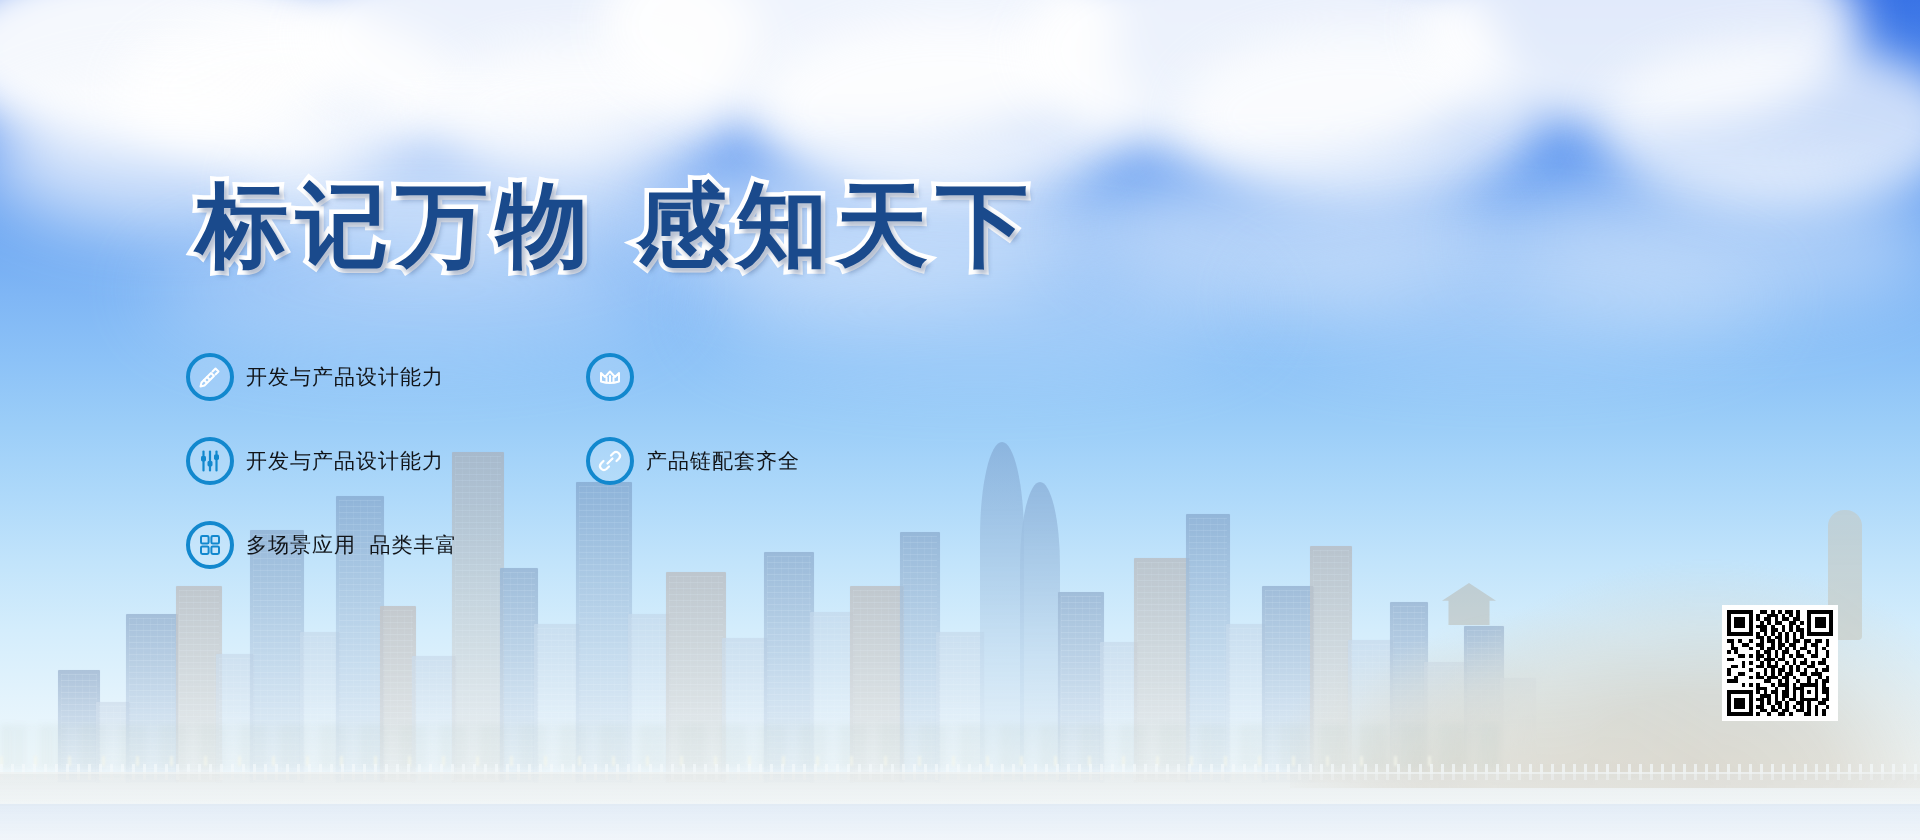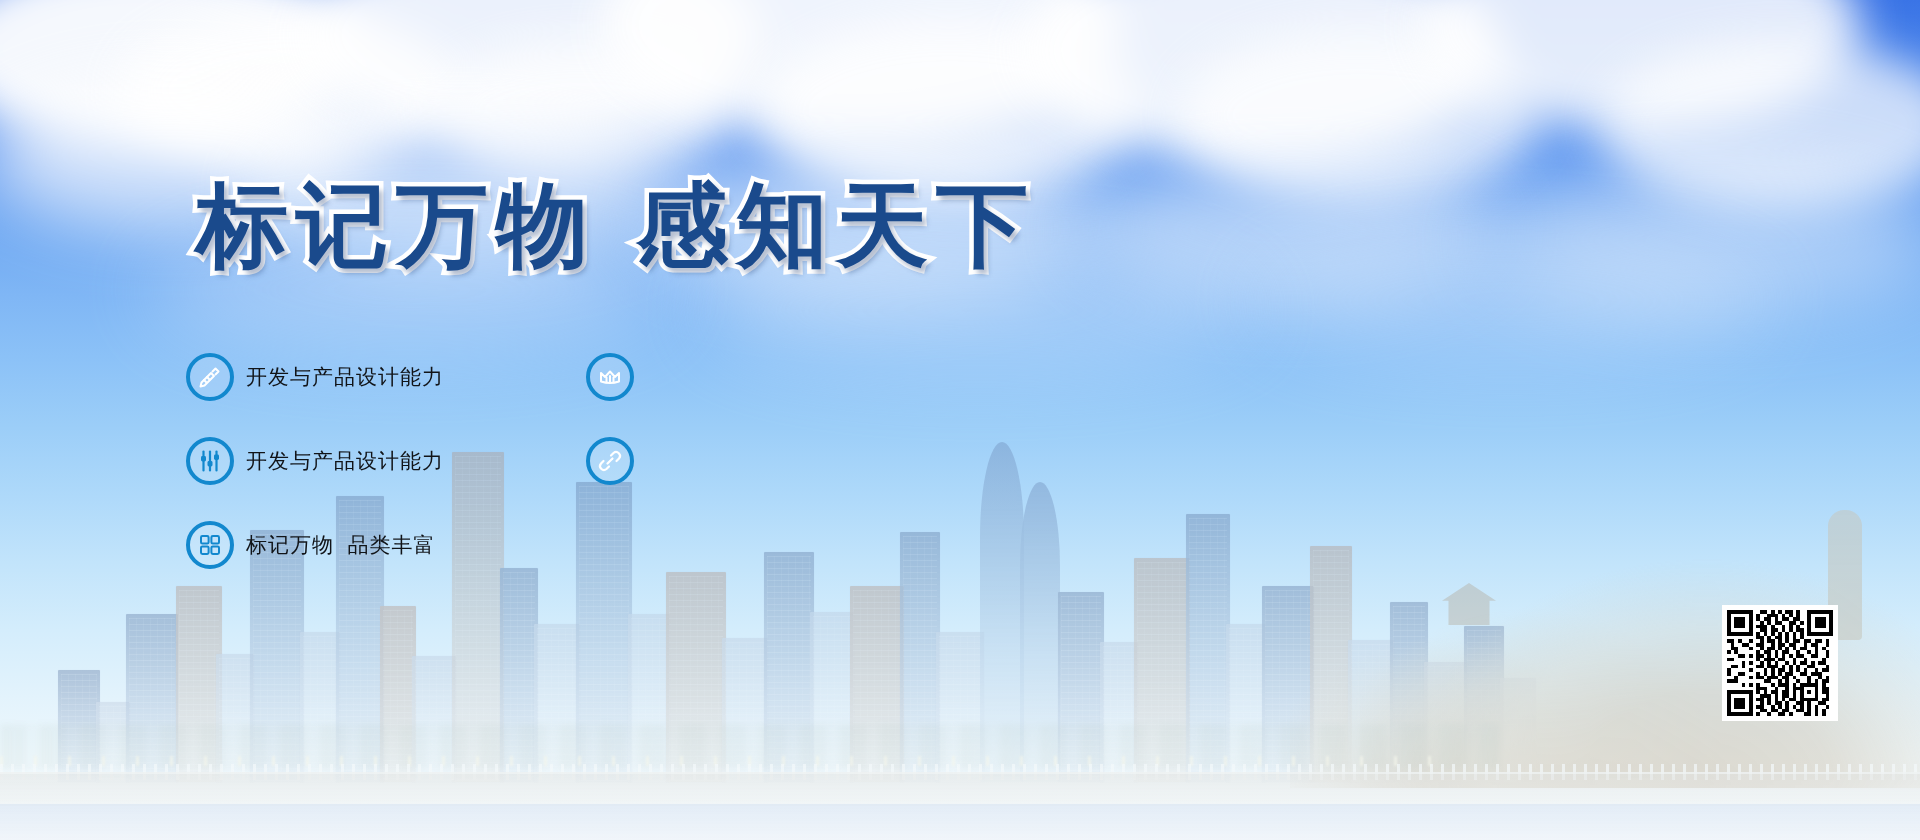--- a/index.html
+++ b/index.html
@@ -306,34 +306,35 @@
       <div class="feature">
         <span class="f-icon">
           <svg width="26" height="26" viewBox="0 0 26 26">
             <g stroke="#ffffff" stroke-width="2.2" fill="none" stroke-linecap="round">
               <path d="M10.5 15.5 L15.5 10.5"></path>
               <path d="M14 7.5 L16.5 5 a3.9 3.9 0 0 1 5.5 5.5 L19.5 13"></path>
               <path d="M12 18.5 L9.5 21 a3.9 3.9 0 0 1 -5.5 -5.5 L6.5 13"></path>
             </g>
           </svg>
         </span>
+        <span class="f-label">产品链配套齐全</span>
       </div>
 
       <div class="feature">
         <span class="f-icon">
           <svg width="26" height="26" viewBox="0 0 26 26">
             <g stroke="#1288ce" stroke-width="2" fill="none">
               <rect x="4" y="4" width="7.6" height="7.6" rx="1.4"></rect>
               <rect x="14.4" y="4" width="7.6" height="7.6" rx="1.4"></rect>
               <rect x="4" y="14.4" width="7.6" height="7.6" rx="1.4"></rect>
               <rect x="14.4" y="14.4" width="7.6" height="7.6" rx="1.4"></rect>
             </g>
           </svg>
         </span>
-        <span class="f-label">标记万物 品类丰富</span>
+        <span class="f-label">多场景应用 品类丰富</span>
       </div>
 
 
     </div>
 
     <div class="qr-wrap">
       <svg class="qr" viewBox="0 0 29 29" shape-rendering="crispEdges">
         <rect width="29" height="29" fill="#ffffff"></rect>
         <g fill="#000000">
 

